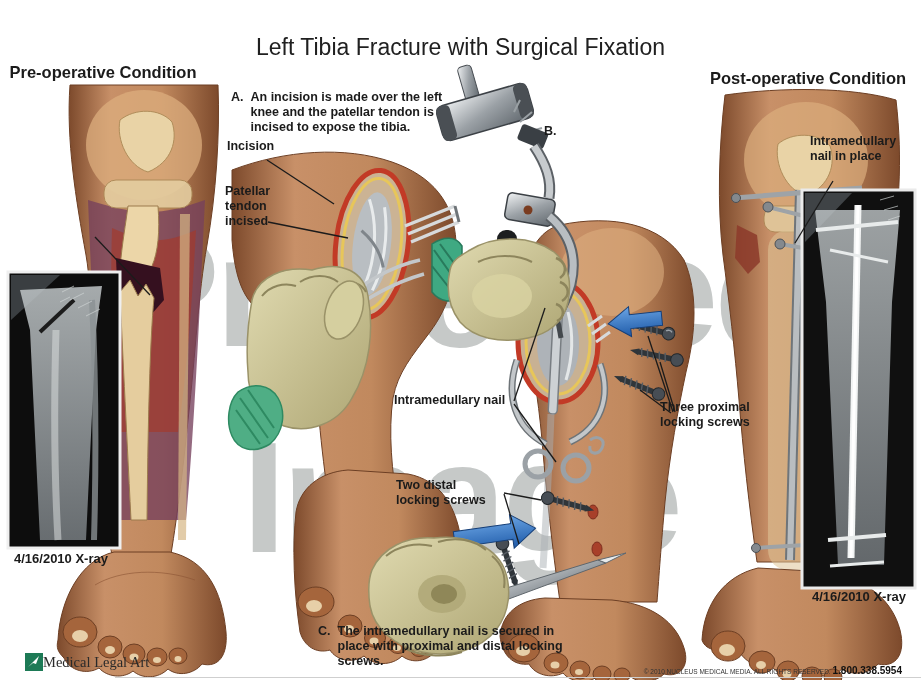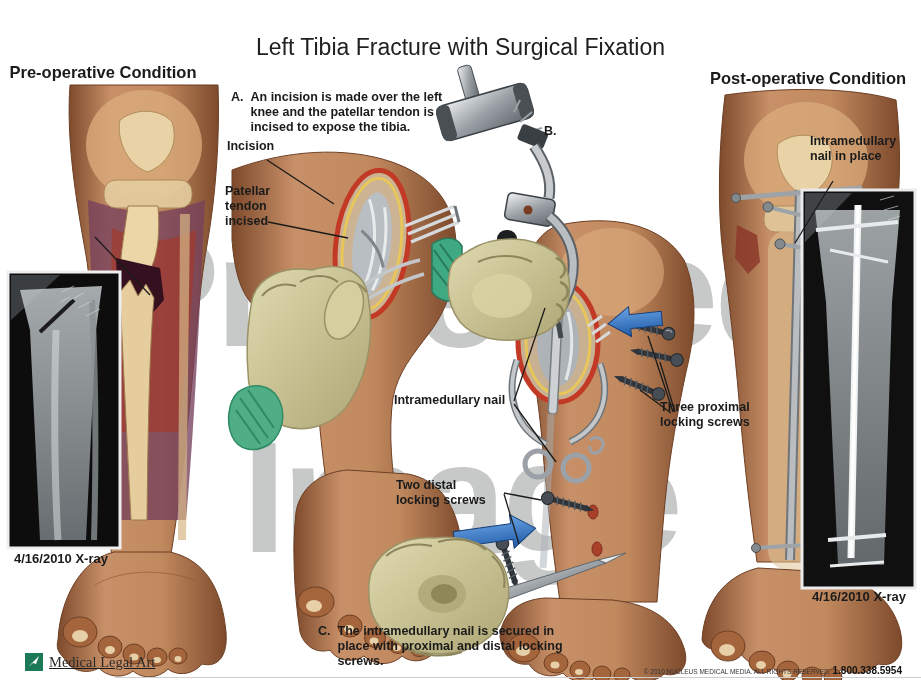--- a/index.html
+++ b/index.html
@@ -30,21 +30,21 @@
   #lbl-patellar{left:225px;top:184px;}
   #lbl-fracture{left:22px;top:205px;}
   #lbl-imnail{left:394px;top:393px;}
   #lbl-threeprox{left:616px;top:400px;width:112px;margin-left:44px;}
   #lbl-twodistal{left:396px;top:478px;}
   #lbl-nailplace{left:810px;top:134px;}
   .xcap{font-size:13px;font-weight:bold;}
   #xcap-left{left:14px;top:551px;}
   #xcap-right{left:812px;top:589px;}
   
-  #logo{left:25px;top:653px;display:flex;align-items:center;gap:6px;text-decoration:underline;}
+  #logo{left:25px;top:653px;display:flex;align-items:center;}
   #logo .logotext{font-family:"Liberation Serif",serif;font-size:14.5px;color:#2a2a2a;}
   #copyright{left:520px;top:665px;width:382px;text-align:right;font-size:6.5px;color:#333;}
   #copyright .phone{font-weight:bold;font-size:10px;color:#111;}
   #bottom-rule{position:absolute;left:115px;top:677px;width:806px;height:1px;background:#cfcfcf;z-index:4;}
 </style>
 </head>
 <body>
 
 <div id="canvas">
 

